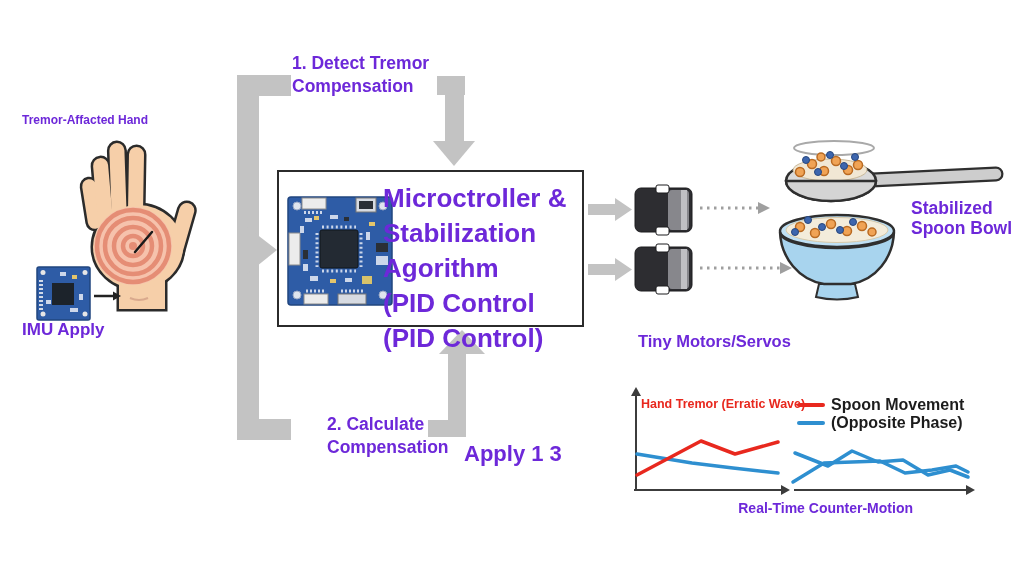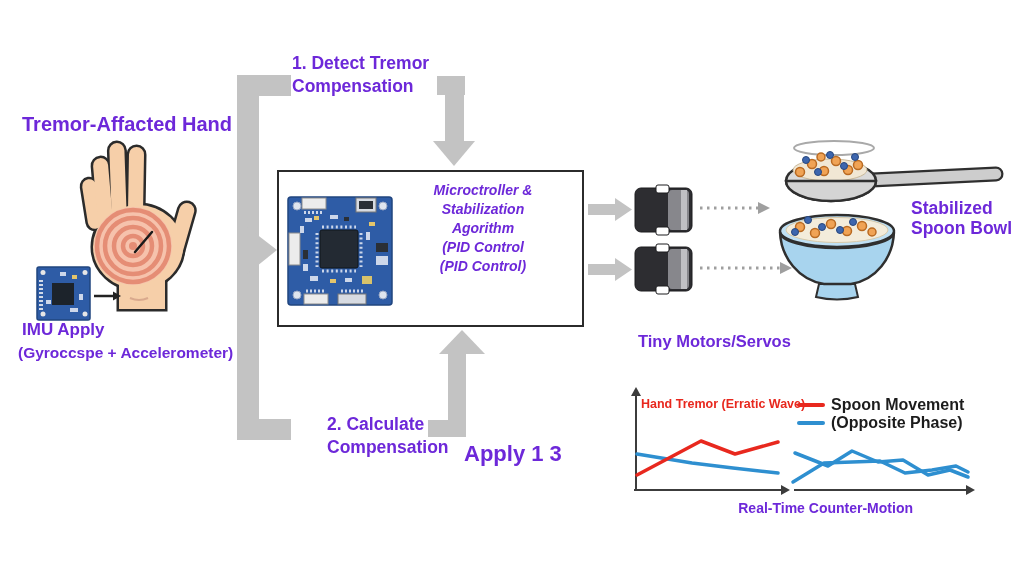--- a/index.html
+++ b/index.html
@@ -1,24 +1,24 @@
 <!DOCTYPE html>
 <html><head>
 <meta charset="utf-8">
 <style>
   html,body{margin:0;padding:0;background:#ffffff;}
   .canvas{position:relative;width:1024px;height:576px;background:#ffffff;overflow:hidden;
           font-family:"Liberation Sans",sans-serif;}
   .layer{position:absolute;left:0;top:0;}
   .lbl{position:absolute;font-weight:bold;color:#6d28d9;white-space:pre-line;}
-  .t-hand{left:22px;top:113px;font-size:20px;}
+  .t-hand{left:22px;top:113px;font-size:12px;}
   .t-step1{left:292px;top:52px;font-size:17.5px;line-height:1.3;}
   .t-imu1{left:22px;top:320px;font-size:17px;}
   .t-imu2{left:18px;top:344px;font-size:15.5px;}
-  .t-box{left:383px;top:181px;width:200px;text-align:center;font-size:14px;line-height:1.35;font-style:italic;}
+  .t-box{left:383px;top:181px;width:200px;font-size:26px;line-height:1.35;}
   .t-step2{left:293px;top:413px;font-size:17.5px;line-height:1.32;margin-left:34px;}
   .t-apply{left:464px;top:441px;font-size:22px;}
   .t-motors{left:638px;top:332px;font-size:16.5px;}
   .t-output{left:911px;top:199px;font-size:17.5px;line-height:1.12;}
   .t-annot{left:641px;top:397px;font-size:12.5px;color:#e8281e;}
   .t-caption{left:698px;top:500px;width:215px;text-align:right;font-size:14px;}
   .ctrl-box{position:absolute;left:277px;top:170px;width:303px;height:153px;
             border:2.5px solid #2b2b2b;background:transparent;}
   .legend-row{position:absolute;font-weight:bold;color:#1c1c1c;font-size:16px;}
   .lg1{left:797px;top:396px;} .lg2{left:797px;top:414px;}
@@ -225,21 +225,20 @@
       <polygon points="966,485 966,495 975,490" fill="#3c3c3c"></polygon>
       <polyline class="series s-blue" points="795,453 828,466 852,451 878,462 903,460 928,475 950,470 968,477"></polyline>
       <polyline class="series s-blue" points="793,482 824,463 852,462 880,461 905,473 932,470 956,466 968,472"></polyline>
     </g>
   </svg>
 
   <div class="ctrl-box"></div>
 
   <div class="lbl t-hand">Tremor-Affacted Hand</div>
   <div class="lbl t-imu1">IMU Apply</div>
-  <div class="lbl t-imu2">(Gyroccspe + Accelerometer)</div>
   <div class="lbl t-step1">1. Detect Tremor
 Compensation</div>
   <div class="lbl t-box">Microctroller &amp;
 Stabilization
 Agorithm
 (PID Control
 (PID Control)</div>
   <div class="lbl t-step2">2. Calculate
 Compensation</div>
   <div class="lbl t-apply">Apply 1 3</div>

